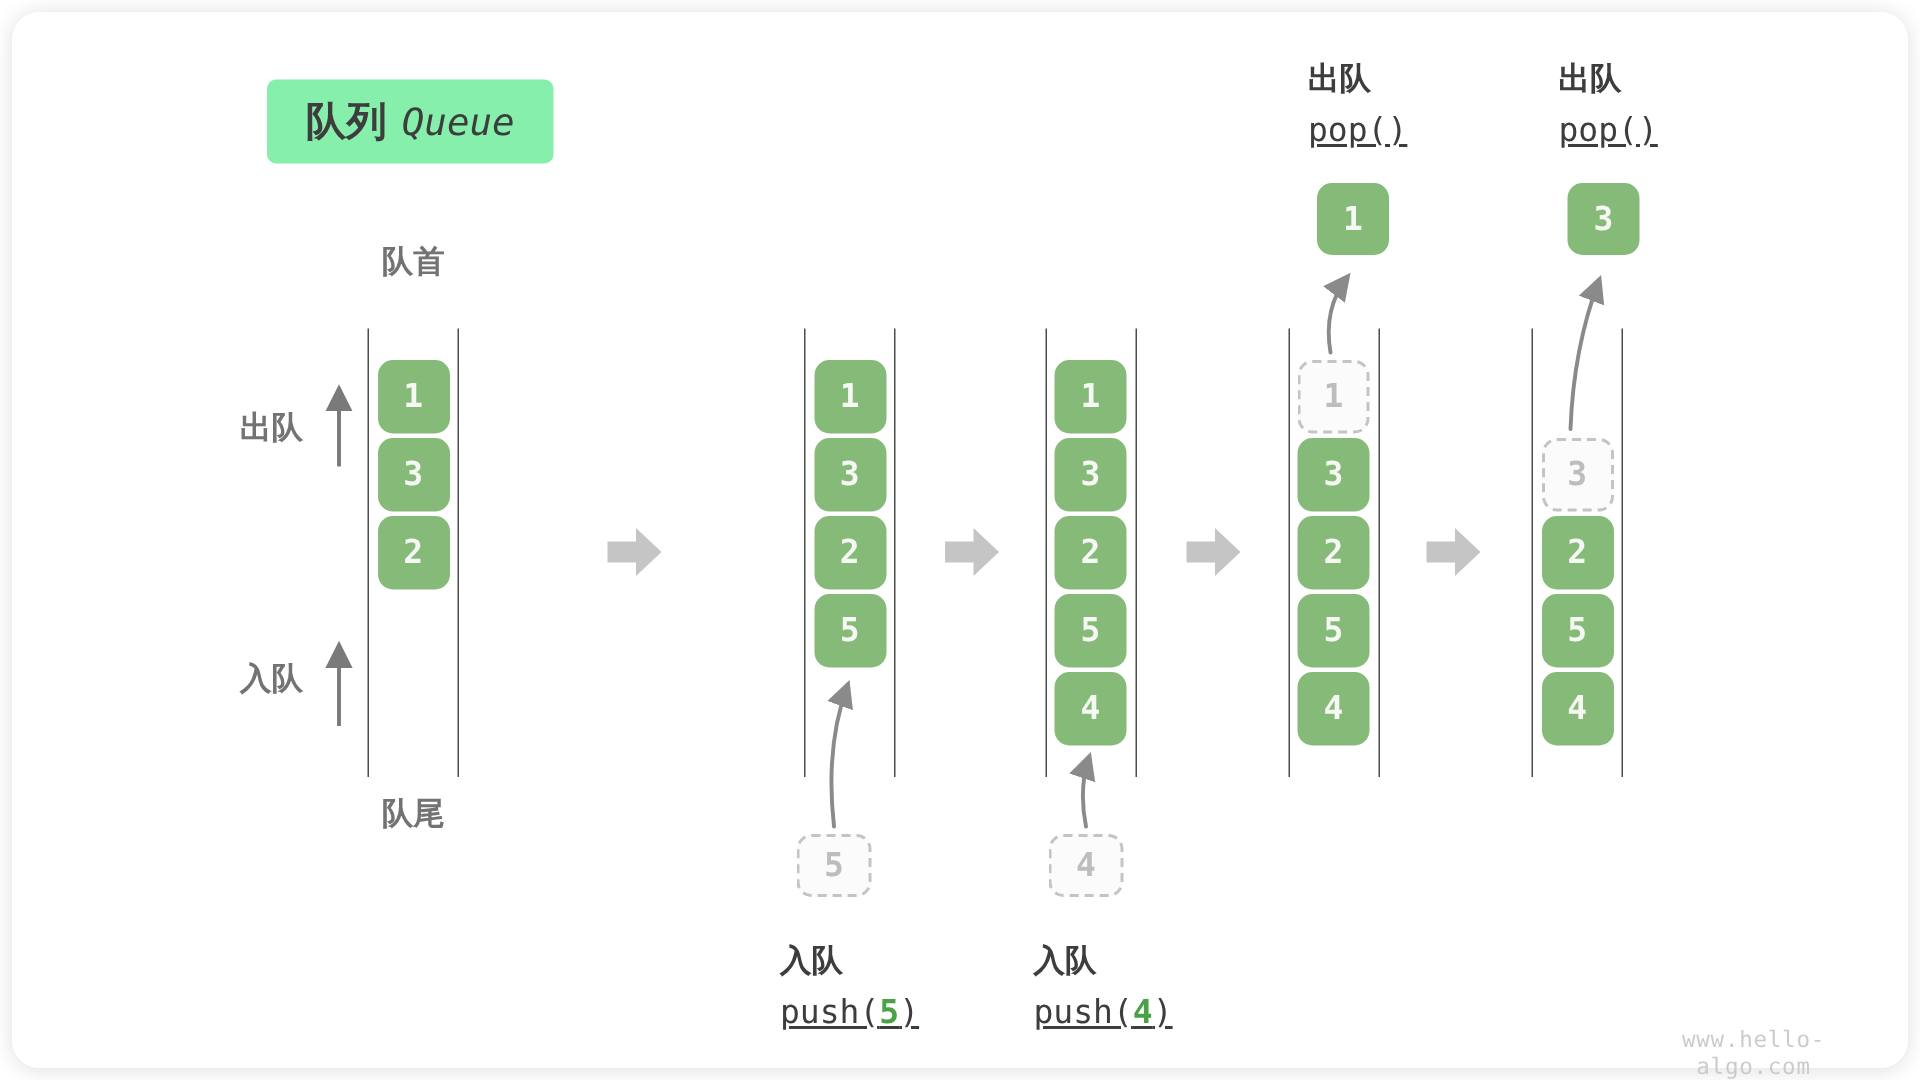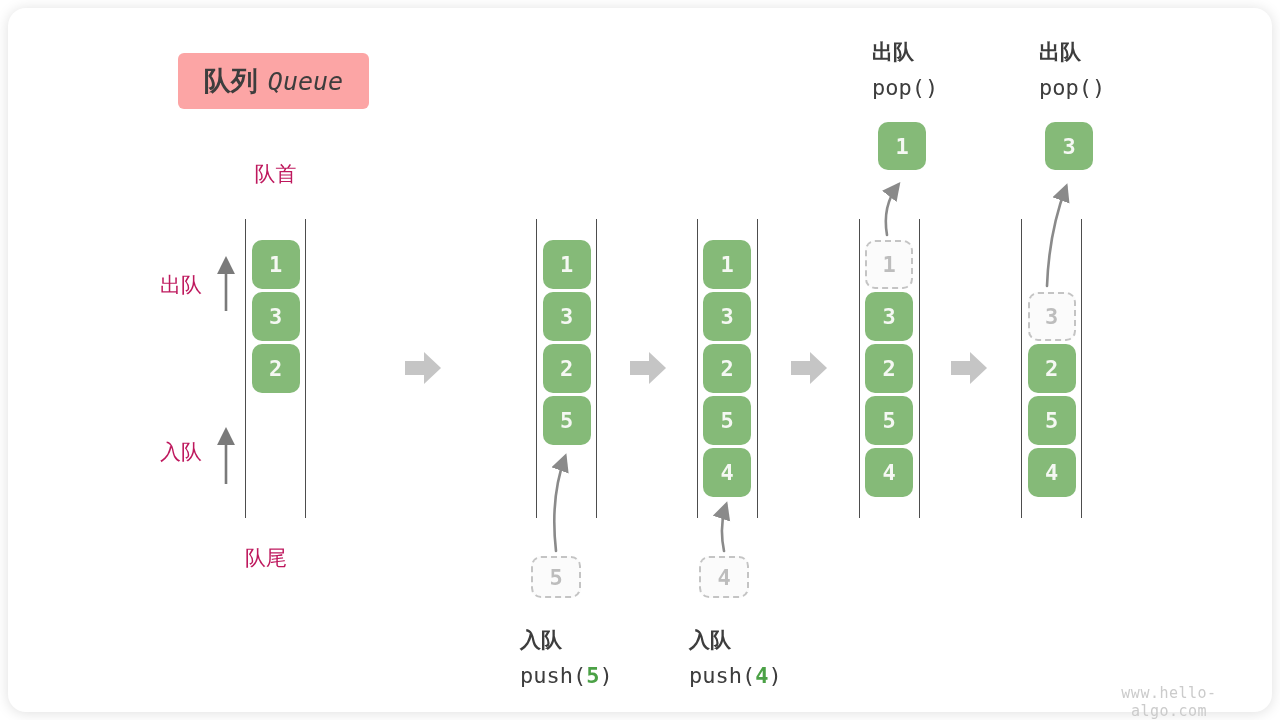--- a/index.html
+++ b/index.html
@@ -1,28 +1,28 @@
 <!DOCTYPE html>
 <html style="--green: #85ba78; --accent-green: #4ba146;"><head>
 <meta charset="utf-8">
 <style>
   html,body{margin:0;padding:0;width:1280px;height:720px;background:#ffffff;overflow:hidden;
     font-family:"Liberation Sans","DejaVu Sans",sans-serif;}
   #card{position:absolute;left:8px;top:8px;width:1264px;height:704px;background:#fff;
     border-radius:18px;box-shadow:0 1px 14px rgba(0,0,0,.13);}
   .abs{position:absolute;}
   
-  #title-box{left:170px;top:45px;width:191px;height:56px;background:#fca5a5;border-radius:6px;
+  #title-box{left:170px;top:45px;width:191px;height:56px;background:#86efac;border-radius:6px;
     display:flex;align-items:center;justify-content:center;gap:10px;}
   #title-zh{font-size:27px;font-weight:bold;color:#3d3d3d;}
   #title-en{font-size:25px;color:#3d3d3d;font-family:"DejaVu Sans Mono",monospace;font-style:italic;}
   
-  .cjk-label{font-size:21px;font-weight:normal;color:#be185d;}
+  .cjk-label{font-size:21px;font-weight:bold;color:#737373;}
   #label-head{left:237px;top:152px;width:61px;text-align:center;}
-  #label-tail{left:237px;top:536px;width:61px;text-align:left;}
+  #label-tail{left:237px;top:520px;width:61px;text-align:center;}
   #side-dequeue{left:152px;top:263px;}
   #side-enqueue{left:152px;top:430px;}
   
   .queue-col{position:absolute;top:211px;height:299px;width:61px;
     border-left:1.5px solid #4d4d4d;border-right:1.5px solid #4d4d4d;box-sizing:border-box;}
   .slot{position:absolute;left:5.5px;width:48px;height:49px;border-radius:10px;
     display:flex;align-items:center;justify-content:center;
     font-family:"DejaVu Sans Mono",monospace;font-size:22px;font-weight:bold;}
   .slot.filled{background:var(--green,#85ba78);color:#f5f8f3;}
   .slot.ghost{background:#fbfbfb;border:2px dashed #c4c4c4;color:#bdbdbd;box-sizing:border-box;}
@@ -33,21 +33,21 @@
   #ghost-below-5{left:523px;top:548px;}
   #ghost-below-4{left:691px;top:548px;}
   
   .popped-box{width:48px;height:48px;border-radius:10px;background:var(--green,#85ba78);
     display:flex;align-items:center;justify-content:center;
     font-family:"DejaVu Sans Mono",monospace;font-size:22px;font-weight:bold;color:#f5f8f3;}
   #popped-1{left:870px;top:114px;}
   #popped-3{left:1037px;top:114px;}
   
   .anno .action{font-size:21px;font-weight:600;color:#3d3d3d;display:block;margin-bottom:9px;}
-  .anno .code{font-family:"DejaVu Sans Mono",monospace;font-size:22px;color:#3d3d3d;}
+  .anno .code{font-family:"DejaVu Sans Mono",monospace;font-size:22px;color:#3d3d3d;text-decoration:underline;}
   .anno .code .arg{color:var(--accent-green,#4ba146);font-weight:bold;}
   #anno-enqueue5{left:512px;top:618px;}
   #anno-enqueue4{left:681px;top:618px;}
   #anno-dequeue1{left:864px;top:30px;}
   #anno-dequeue3{left:1031px;top:30px;}
   
   #watermark{left:1078px;top:676px;width:166px;text-align:center;
     font-family:"DejaVu Sans Mono",monospace;font-size:15px;letter-spacing:.5px;color:#cbcbcb;}
   
   #overlay{position:absolute;left:0;top:0;width:1280px;height:720px;pointer-events:none;}

